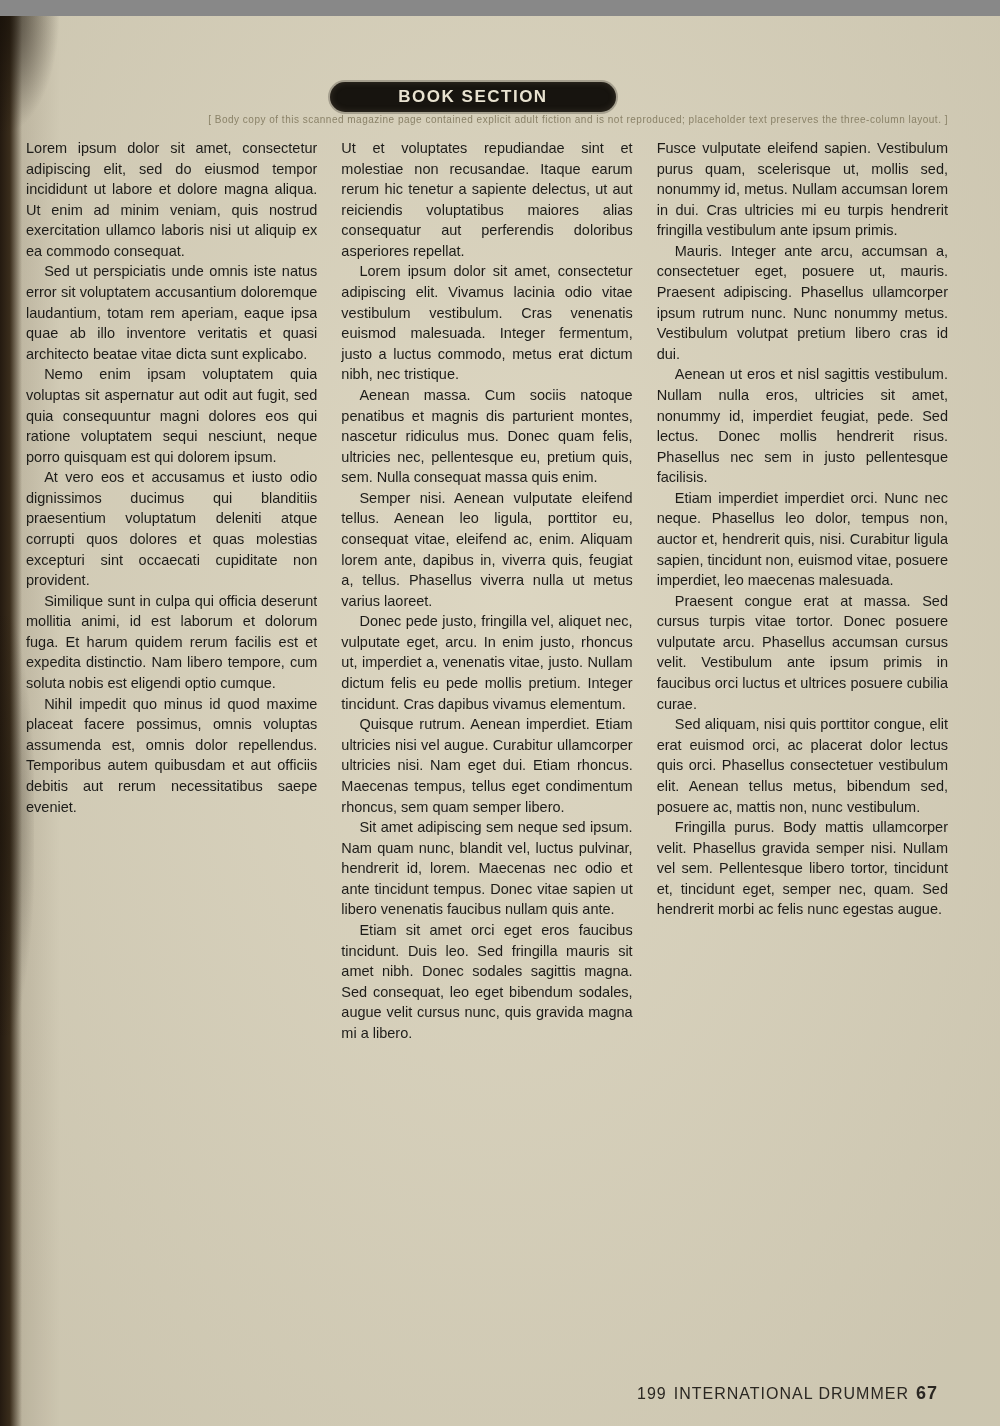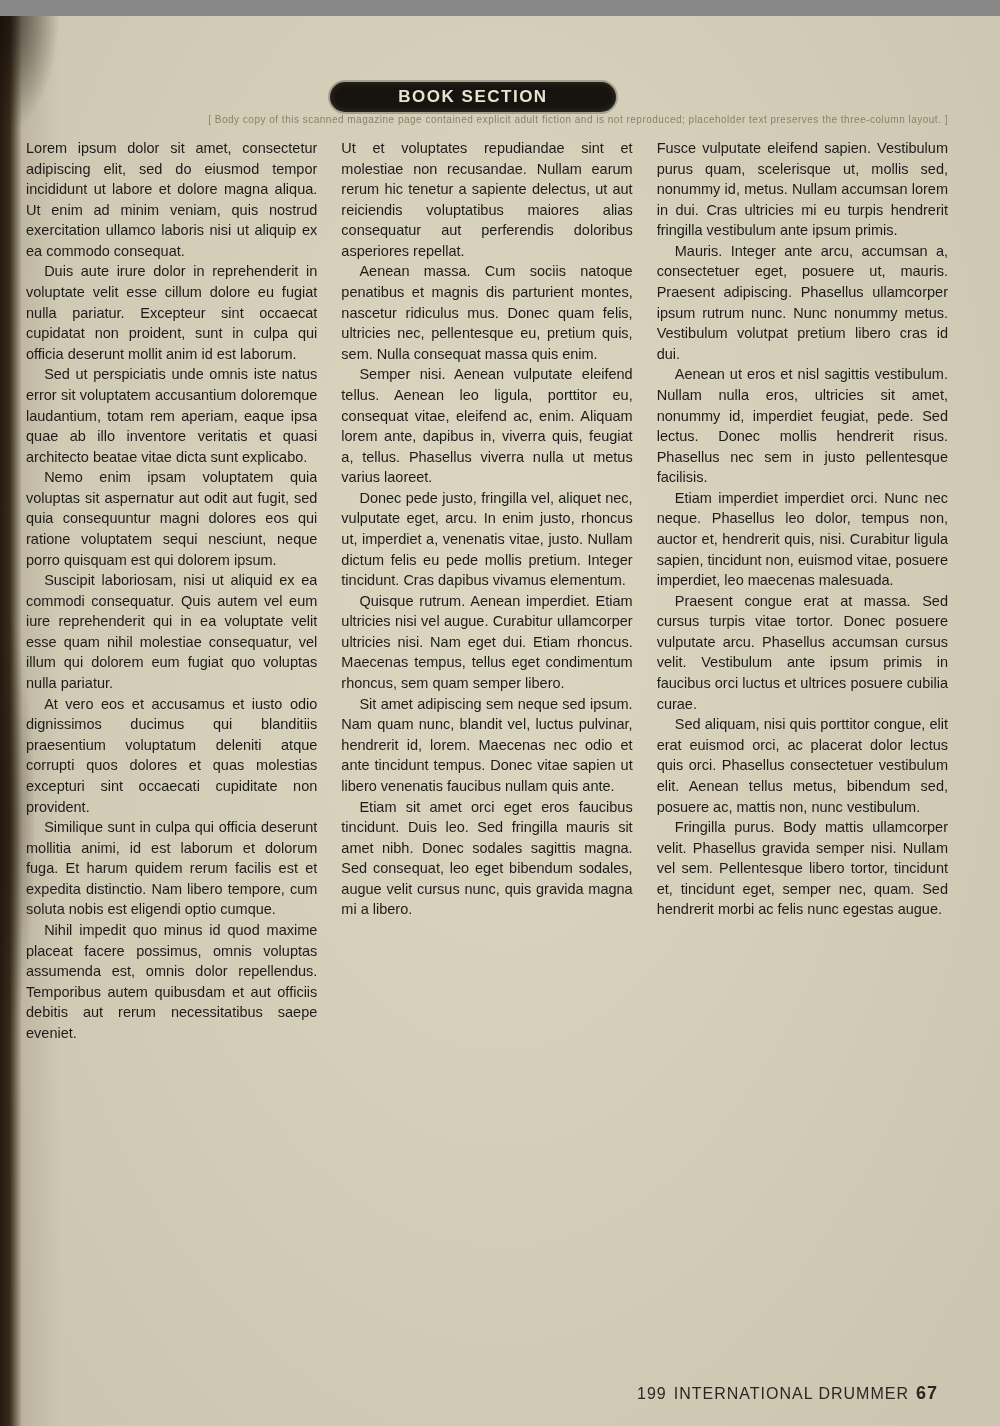--- a/index.html
+++ b/index.html
@@ -119,30 +119,29 @@
 
   <div class="banner">
     <span class="banner-label">BOOK SECTION</span>
   </div>
 
   <div class="redaction-note">[ Body copy of this scanned magazine page contained explicit adult fiction and is not reproduced; placeholder text preserves the three-column layout. ]</div>
 
   <div class="columns">
     <div class="column">
         <p>Lorem ipsum dolor sit amet, consectetur adipiscing elit, sed do eiusmod tempor incididunt ut labore et dolore magna aliqua. Ut enim ad minim veniam, quis nostrud exercitation ullamco laboris nisi ut aliquip ex ea commodo consequat.</p>
-        <p>Duis aute irure dolor in reprehenderit in voluptate velit esse cillum dolore eu fugiat nulla pariatur. Excepteur sint occaecat cupidatat non proident, sunt in culpa qui officia deserunt mollit anim id est laborum.</p>
         <p>Sed ut perspiciatis unde omnis iste natus error sit voluptatem accusantium doloremque laudantium, totam rem aperiam, eaque ipsa quae ab illo inventore veritatis et quasi architecto beatae vitae dicta sunt explicabo.</p>
         <p>Nemo enim ipsam voluptatem quia voluptas sit aspernatur aut odit aut fugit, sed quia consequuntur magni dolores eos qui ratione voluptatem sequi nesciunt, neque porro quisquam est qui dolorem ipsum.</p>
-        <p>Suscipit laboriosam, nisi ut aliquid ex ea commodi consequatur. Quis autem vel eum iure reprehenderit qui in ea voluptate velit esse quam nihil molestiae consequatur, vel illum qui dolorem eum fugiat quo voluptas nulla pariatur.</p>
         <p>At vero eos et accusamus et iusto odio dignissimos ducimus qui blanditiis praesentium voluptatum deleniti atque corrupti quos dolores et quas molestias excepturi sint occaecati cupiditate non provident.</p>
         <p>Similique sunt in culpa qui officia deserunt mollitia animi, id est laborum et dolorum fuga. Et harum quidem rerum facilis est et expedita distinctio. Nam libero tempore, cum soluta nobis est eligendi optio cumque.</p>
         <p>Nihil impedit quo minus id quod maxime placeat facere possimus, omnis voluptas assumenda est, omnis dolor repellendus. Temporibus autem quibusdam et aut officiis debitis aut rerum necessitatibus saepe eveniet.</p>
       </div>
     <div class="column">
-        <p>Ut et voluptates repudiandae sint et molestiae non recusandae. Nullam earum rerum hic tenetur a sapiente delectus, ut aut reiciendis voluptatibus maiores alias consequatur aut perferendis doloribus asperiores repellat.</p>
+        <p>Ut et voluptates repudiandae sint et molestiae non recusandae. Itaque earum rerum hic tenetur a sapiente delectus, ut aut reiciendis voluptatibus maiores alias consequatur aut perferendis doloribus asperiores repellat.</p>
+        <p>Lorem ipsum dolor sit amet, consectetur adipiscing elit. Vivamus lacinia odio vitae vestibulum vestibulum. Cras venenatis euismod malesuada. Integer fermentum, justo a luctus commodo, metus erat dictum nibh, nec tristique.</p>
         <p>Aenean massa. Cum sociis natoque penatibus et magnis dis parturient montes, nascetur ridiculus mus. Donec quam felis, ultricies nec, pellentesque eu, pretium quis, sem. Nulla consequat massa quis enim.</p>
         <p>Semper nisi. Aenean vulputate eleifend tellus. Aenean leo ligula, porttitor eu, consequat vitae, eleifend ac, enim. Aliquam lorem ante, dapibus in, viverra quis, feugiat a, tellus. Phasellus viverra nulla ut metus varius laoreet.</p>
         <p>Donec pede justo, fringilla vel, aliquet nec, vulputate eget, arcu. In enim justo, rhoncus ut, imperdiet a, venenatis vitae, justo. Nullam dictum felis eu pede mollis pretium. Integer tincidunt. Cras dapibus vivamus elementum.</p>
         <p>Quisque rutrum. Aenean imperdiet. Etiam ultricies nisi vel augue. Curabitur ullamcorper ultricies nisi. Nam eget dui. Etiam rhoncus. Maecenas tempus, tellus eget condimentum rhoncus, sem quam semper libero.</p>
         <p>Sit amet adipiscing sem neque sed ipsum. Nam quam nunc, blandit vel, luctus pulvinar, hendrerit id, lorem. Maecenas nec odio et ante tincidunt tempus. Donec vitae sapien ut libero venenatis faucibus nullam quis ante.</p>
         <p>Etiam sit amet orci eget eros faucibus tincidunt. Duis leo. Sed fringilla mauris sit amet nibh. Donec sodales sagittis magna. Sed consequat, leo eget bibendum sodales, augue velit cursus nunc, quis gravida magna mi a libero.</p>
       </div>
     <div class="column">
         <p>Fusce vulputate eleifend sapien. Vestibulum purus quam, scelerisque ut, mollis sed, nonummy id, metus. Nullam accumsan lorem in dui. Cras ultricies mi eu turpis hendrerit fringilla vestibulum ante ipsum primis.</p>
         <p>Mauris. Integer ante arcu, accumsan a, consectetuer eget, posuere ut, mauris. Praesent adipiscing. Phasellus ullamcorper ipsum rutrum nunc. Nunc nonummy metus. Vestibulum volutpat pretium libero cras id dui.</p>

